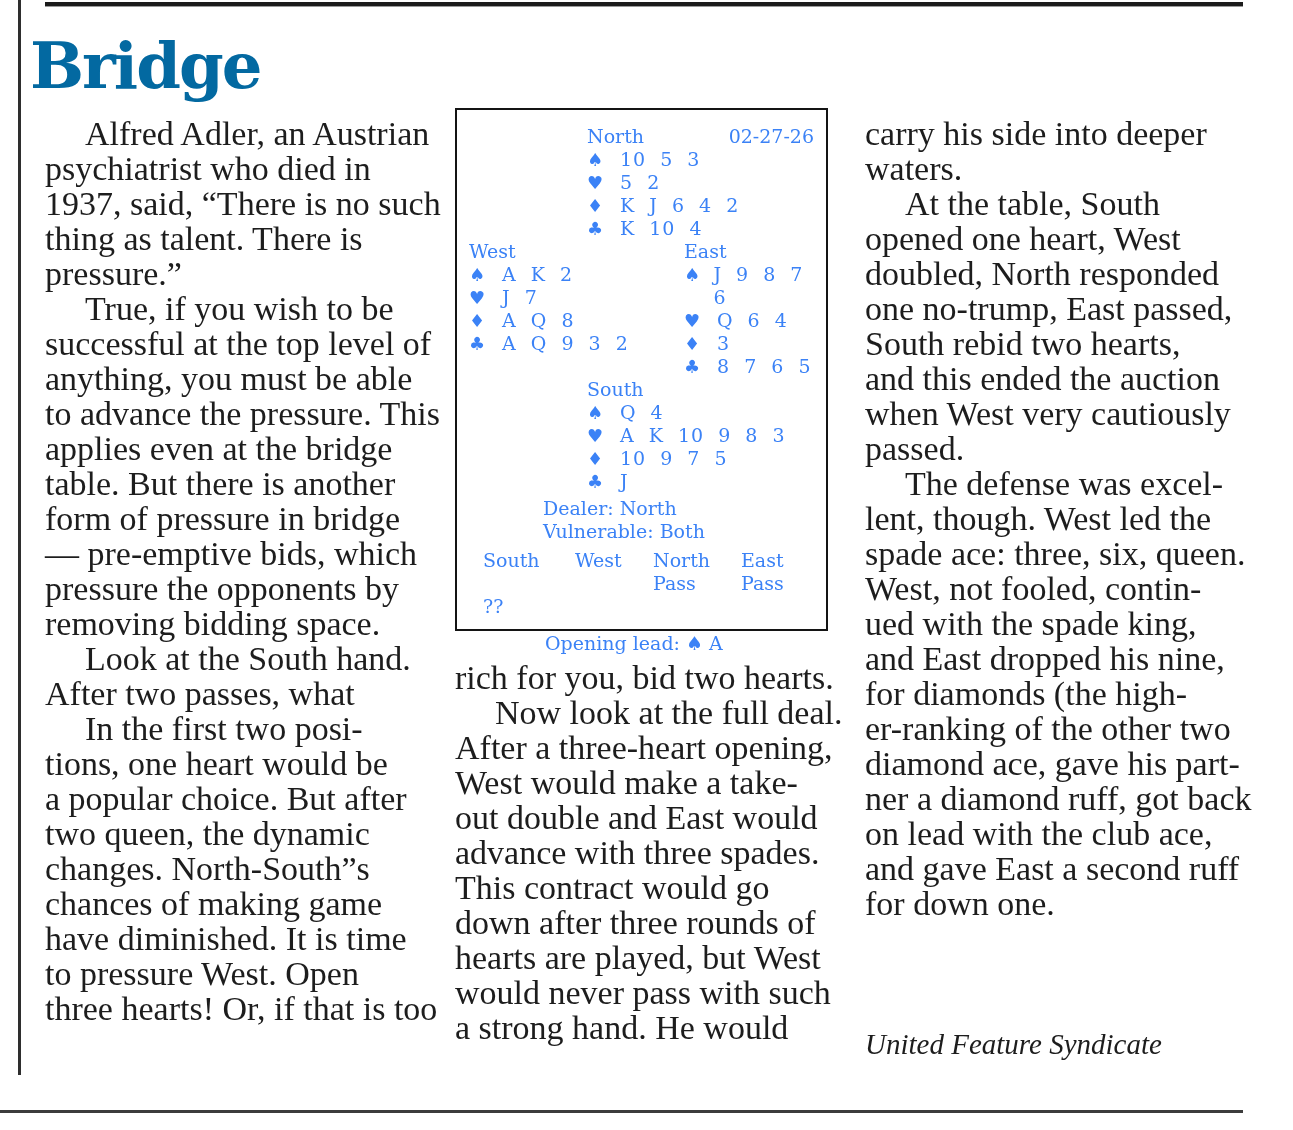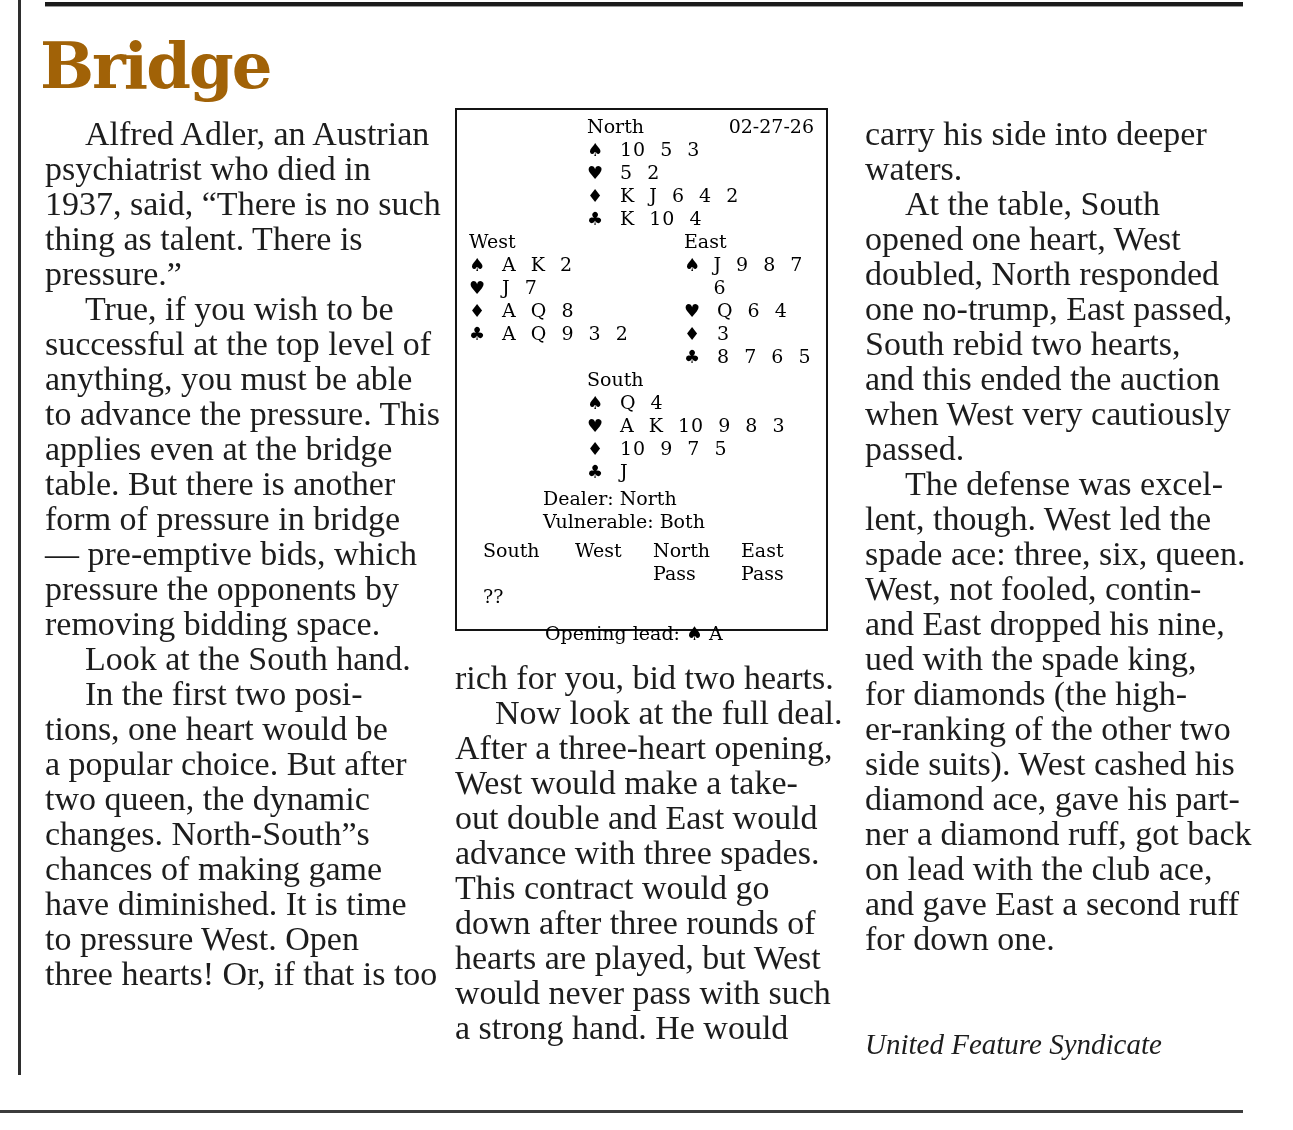--- a/index.html
+++ b/index.html
@@ -6,42 +6,42 @@
   html,body { background:#ffffff; }
   .page {
     position:relative; width:1293px; height:1130px; background:#ffffff;
     color:#1c1c1c; font-family:"Liberation Serif", serif; overflow:hidden;
   }
   .rule-left   { position:absolute; left:18px; top:0; width:3px; height:1075px; background:#2e2e2e; }
   .rule-top    { position:absolute; left:45px; top:2px; width:1198px; height:5px; background:#1b1b1b; border-bottom:1px solid #9a9a9a; }
   .rule-bottom { position:absolute; left:0; top:1110px; width:1243px; height:3px; background:#3c3c3c; }
 
   .headline {
-    position:absolute; left:40px; top:28px;
+    position:absolute; left:30px; top:28px;
     font-family:"DejaVu Serif", serif; font-weight:bold;
-    font-size:64px; letter-spacing:-2px; color:#a16207;
+    font-size:64px; letter-spacing:-2px; color:#0369a1;
   }
 
   .col { position:absolute; font-size:34px; line-height:35px; color:#1d1d1d; }
   .col-left  { left:45px;  top:116px; width:398px; }
   .col-mid   { left:455px; top:660px; width:400px; }
   .col-right { left:865px; top:116px; width:400px; }
   .tline { white-space:nowrap; }
   .ind   { padding-left:40px; }
 
   .byline {
     position:absolute; left:865px; top:1028px;
     font-size:29px; font-style:italic; color:#1d1d1d;
   }
 
   
   .diagram {
     position:absolute; left:455px; top:108px; width:373px; height:523px;
-    border:2px solid #141414; padding:5px 8px;
-    font-family:"DejaVu Serif", serif; font-size:19px; line-height:23px; color:#000000;
+    border:2px solid #141414; padding:15px 8px;
+    font-family:"DejaVu Serif", serif; font-size:19px; line-height:23px; color:#3b82f6;
   }
   .diag-head { display:flex; }
   .diag-head .nlabel { margin-left:122px; }
   .diag-head .ddate  { margin-left:auto; margin-right:4px; }
   .hand-center { margin-left:122px; }
   .hrow  { display:flex; }
   .suit  { width:33px; display:inline-block; font-family:"DejaVu Sans", sans-serif; font-size:18px; }
   .cards { word-spacing:7px; letter-spacing:1px; }
   .we    { display:flex; margin-left:4px; }
   .wb    { width:215px; }
@@ -74,20 +74,21 @@
       <div class="tline">successful at the top level of</div>
       <div class="tline">anything, you must be able</div>
       <div class="tline">to advance the pressure. This</div>
       <div class="tline">applies even at the bridge</div>
       <div class="tline">table. But there is another</div>
       <div class="tline">form of pressure in bridge</div>
       <div class="tline">— pre-emptive bids, which</div>
       <div class="tline">pressure the opponents by</div>
       <div class="tline">removing bidding space.</div>
       <div class="tline ind">Look at the South hand.</div>
+      <div class="tline">After two passes, what</div>
       <div class="tline ind">In the first two posi-</div>
       <div class="tline">tions, one heart would be</div>
       <div class="tline">a popular choice. But after</div>
       <div class="tline">two queen, the dynamic</div>
       <div class="tline">changes. North-South”s</div>
       <div class="tline">chances of making game</div>
       <div class="tline">have diminished. It is time</div>
       <div class="tline">to pressure West. Open</div>
       <div class="tline">three hearts! Or, if that is too</div>
     </div>
@@ -223,25 +224,24 @@
       <div class="tline">doubled, North responded</div>
       <div class="tline">one no-trump, East passed,</div>
       <div class="tline">South rebid two hearts,</div>
       <div class="tline">and this ended the auction</div>
       <div class="tline">when West very cautiously</div>
       <div class="tline">passed.</div>
       <div class="tline ind">The defense was excel-</div>
       <div class="tline">lent, though. West led the</div>
       <div class="tline">spade ace: three, six, queen.</div>
       <div class="tline">West, not fooled, contin-</div>
+      <div class="tline">ued with the spade king,</div>
       <div class="tline">and East dropped his nine,</div>
-      <div class="tline">ued with the spade king,</div>
       <div class="tline">for diamonds (the high-</div>
       <div class="tline">er-ranking of the other two</div>
-      <div class="tline">side suits). West cashed his</div>
       <div class="tline">diamond ace, gave his part-</div>
       <div class="tline">ner a diamond ruff, got back</div>
       <div class="tline">on lead with the club ace,</div>
       <div class="tline">and gave East a second ruff</div>
       <div class="tline">for down one.</div>
     </div>
 
   <div class="byline">United Feature Syndicate</div>
 </div>
 

